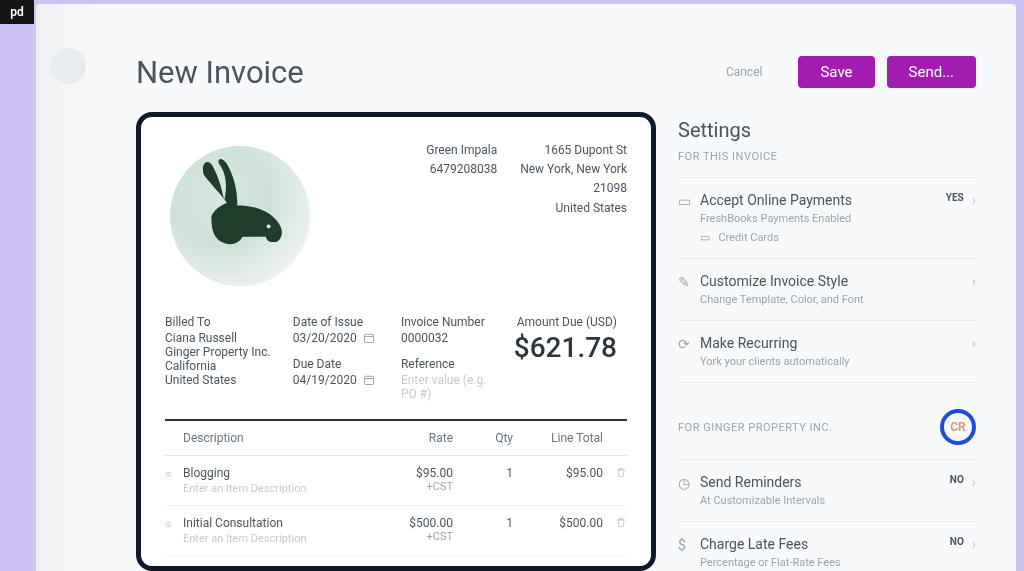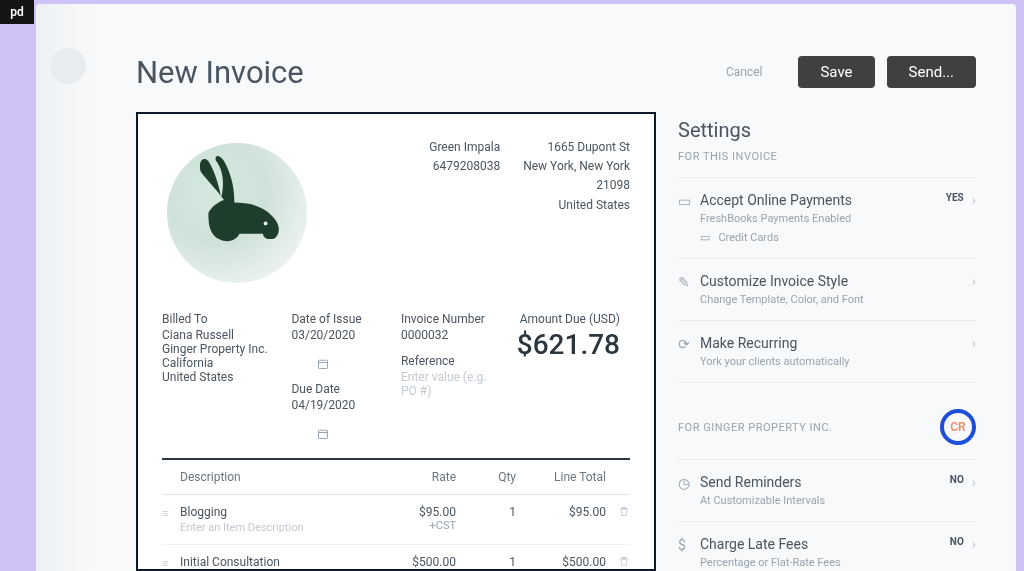--- a/index.html
+++ b/index.html
@@ -4,35 +4,35 @@
 <style>
 * { margin: 0; padding: 0; box-sizing: border-box; font-family: -apple-system, BlinkMacSystemFont, "Segoe UI", Roboto, Helvetica, Arial, sans-serif; }
 body { background: #cec2f7; width: 1024px; height: 571px; overflow: hidden; position: relative; }
 .pd-badge { position: absolute; top: 0; left: 0; width: 34px; height: 24px; background: #141414; color: #fff; display: flex; align-items: center; justify-content: center; font-size: 12px; font-weight: 600; }
 .app-frame { position: absolute; top: 4px; left: 36px; right: 8px; bottom: 0; background: #f7f9fa; border-radius: 4px 4px 0 0; overflow: hidden; }
 .sidebar-ghost { position: absolute; top: 0; left: 0; width: 60px; height: 100%; background: linear-gradient(to right, rgba(230,233,237,0.5), transparent); }
 .avatar-ghost { position: absolute; top: 44px; left: 14px; width: 36px; height: 36px; background: #e8ecef; border-radius: 50%; }
 .header { position: absolute; top: 48px; left: 100px; right: 40px; height: 40px; display: flex; align-items: center; }
 .page-title { font-size: 31px; color: #4a5560; font-weight: 400; flex: 1; }
 .btn-cancel { color: #9aa4ad; font-size: 12px; background: none; border: none; margin-right: 24px; cursor: pointer; }
-.btn-green { background: #404040; color: #fff; border: none; border-radius: 4px; padding: 7px 22px; font-size: 15px; margin-left: 12px; cursor: pointer; }
+.btn-green { background: #a21caf; color: #fff; border: none; border-radius: 4px; padding: 7px 22px; font-size: 15px; margin-left: 12px; cursor: pointer; }
 .main-area { position: absolute; top: 108px; left: 100px; right: 40px; bottom: 0; display: flex; gap: 22px; }
-.invoice-card { flex: 0 0 520px; background: #fff; border: 2px solid #0f172a; border-radius: 0; padding: 24px 24px 0 24px; overflow: hidden; }
+.invoice-card { flex: 0 0 520px; background: #fff; border: 5px solid #0f172a; border-radius: 16px; padding: 24px 24px 0 24px; overflow: hidden; }
 .card-top { display: flex; justify-content: space-between; margin-bottom: 24px; }
 .logo-area { width: 150px; height: 150px; display: flex; align-items: center; justify-content: center; }
 .logo-circle { width: 140px; height: 140px; border-radius: 50%; background: radial-gradient(circle at 35% 35%, #d4e8e0 0%, #cfe2da 40%, #eef3f1 80%); display: flex; align-items: center; justify-content: center; }
 .company-info { text-align: right; font-size: 12px; color: #4a5560; line-height: 1.6; }
 .company-info .col { display: inline-block; vertical-align: top; margin-left: 20px; }
 .meta-row { display: flex; justify-content: center; margin-bottom: 18px; font-size: 12px; color: #4a5560; }
 .meta-col { flex: 1; padding-right: 10px; }
 .meta-col.right { text-align: right; }
 .meta-label { font-size: 12px; color: #4a5560; margin-bottom: 2px; }
 .meta-value { font-size: 12px; color: #4a5560; }
 .meta-value.placeholder { color: #c2cad2; }
-.date-with-icon { display: inline-flex; align-items: center; gap: 16px; flex-direction: column; }
+.date-with-icon { display: inline-flex; align-items: center; gap: 6px; }
 .amount-big { font-size: 28px; font-weight: 500; color: #2c363f; }
 .line-sep { border-top: 2px solid #2c363f; margin: 8px 0 0 0; }
 .table-head { display: flex; font-size: 12px; color: #6b7680; padding: 10px 0; border-bottom: 1px solid #e2e6ea; }
 .col-desc { flex: 1; }
 .col-rate { width: 80px; text-align: right; }
 .col-qty { width: 60px; text-align: right; }
 .col-total { width: 90px; text-align: right; }
 .col-del { width: 24px; }
 .line-item { display: flex; align-items: flex-start; padding: 10px 0; border-bottom: 1px solid #f0f2f4; font-size: 12px; color: #4a5560; }
 .drag-handle { width: 14px; color: #c2cad2; font-size: 11px; margin-right: 4px; margin-top: 2px; }

